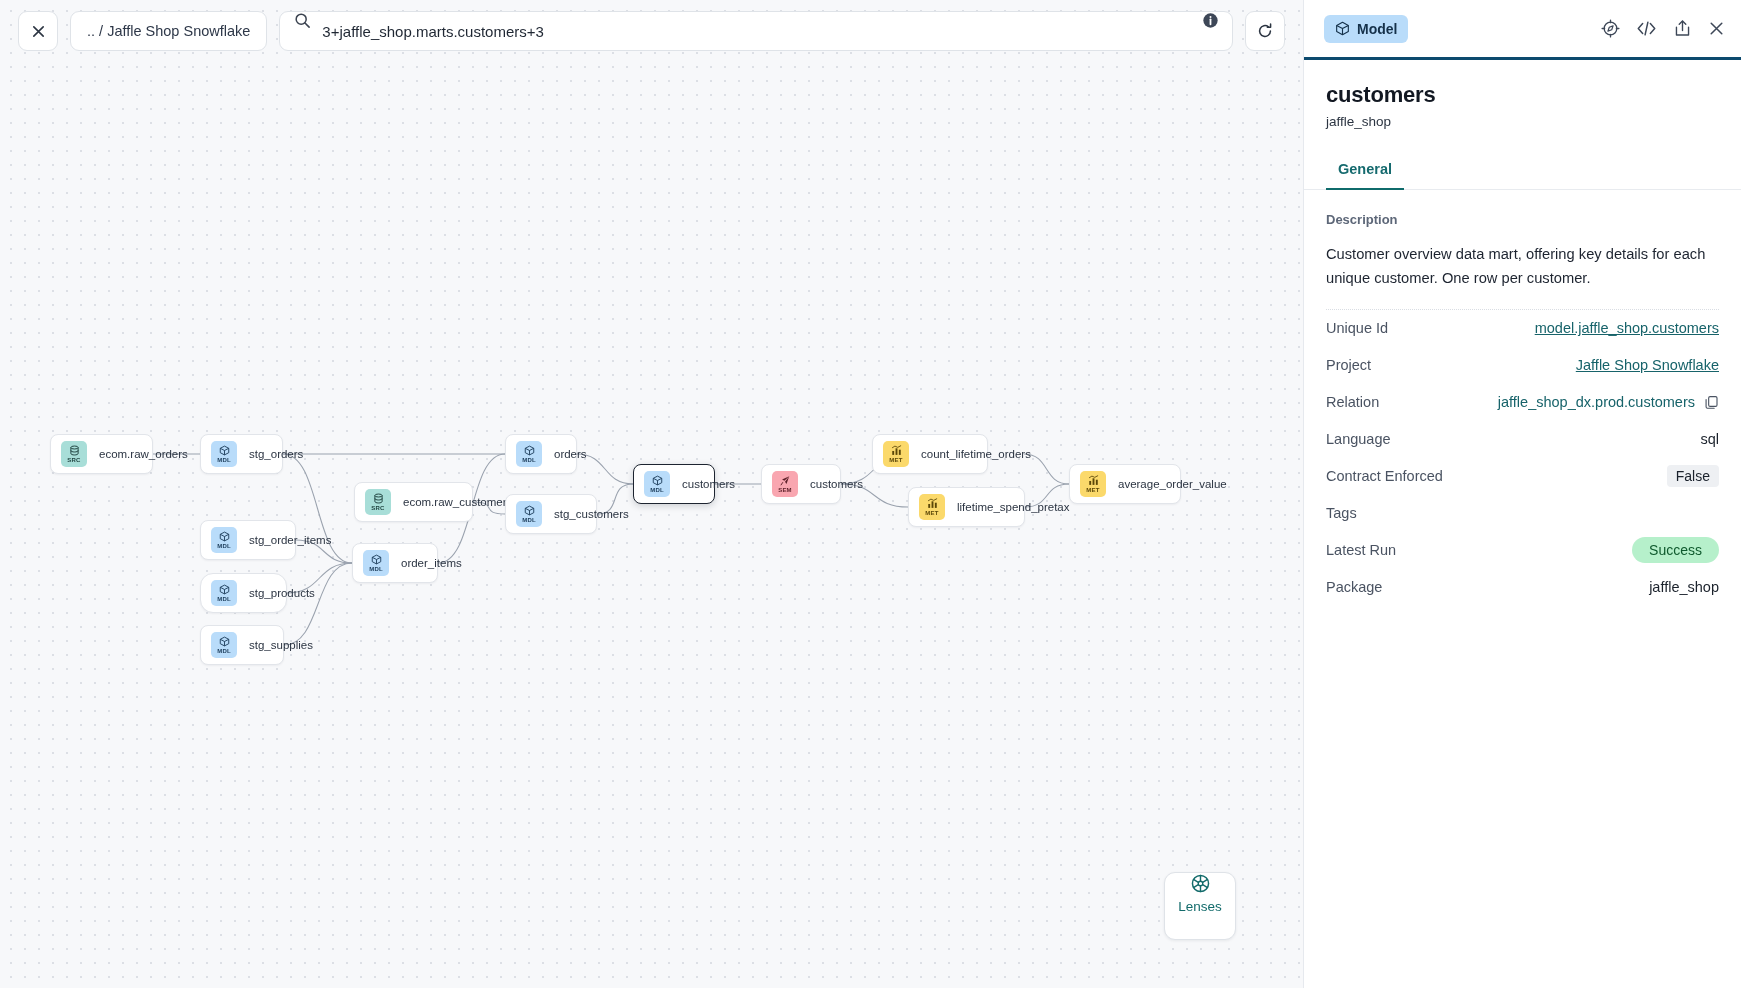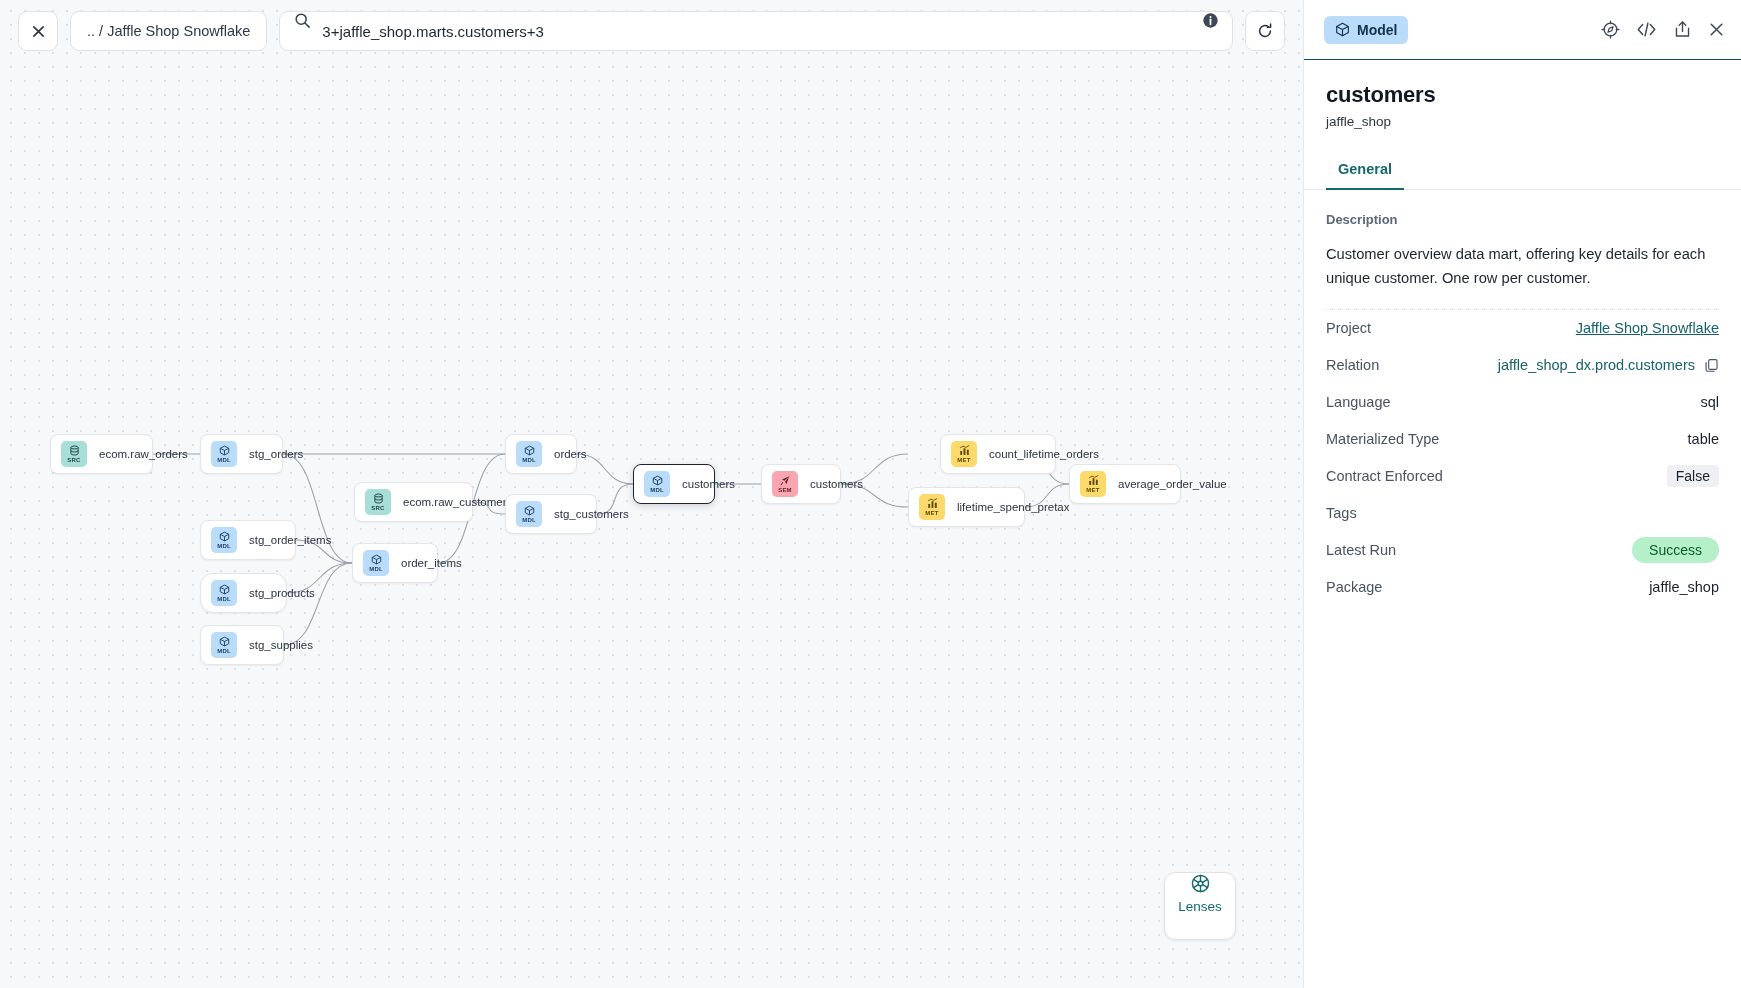--- a/index.html
+++ b/index.html
@@ -103,21 +103,21 @@
   #panel {
     position: absolute; right: 0; top: 0;
     width: 438px; height: 988px;
     background: #fff;
     border-left: 1px solid #e6e9ee;
     display: flex; flex-direction: column;
   }
   #panel-head {
     height: 60px; display: flex; align-items: center;
     padding: 0 16px 0 20px; gap: 10px;
-    border-bottom: 1px solid #0c4a6e;
+    border-bottom: 3px solid #0c4a6e;
   }
   #type-badge {
     background: #b9dcfa; color: #15314a;
     border-radius: 6px; height: 28px; padding: 0 11px;
     display: flex; align-items: center; gap: 7px;
     font-size: 14px; font-weight: 600; cursor: pointer;
   }
   #panel-head-actions { margin-left: auto; display: flex; align-items: center; gap: 16px; }
   .hicon { cursor: pointer; color: #3d4757; display: flex; }
   #panel-title-wrap { padding: 22px 22px 0 22px; }
@@ -310,21 +310,21 @@
               <svg width="11" height="11" viewBox="0 0 14 14">
                 <path d="M11.8 1.6 L2.6 5.6 L5.6 7.2 Z" fill="currentColor"></path>
                 <path d="M11.8 1.6 L6.4 8.6 L8.2 11.6 Z" fill="currentColor"></path>
                 <path d="M3.4 9.6 L1.4 12.6" stroke="currentColor" stroke-width="1.2" stroke-linecap="round"></path>
               </svg>
             </span>
             <span class="btxt">SEM</span>
           </div>
           <span class="node-label">customers</span>
         </div>
-        <div class="node" style="left: 940px; top: 434px; width: 116px; height: 40px;">
+        <div class="node" style="left: 872px; top: 434px; width: 116px; height: 40px;">
           <div class="badge met">
             <span class="bico">
               <svg width="11" height="11" viewBox="0 0 14 14">
                 <rect x="1.6" y="7.6" width="2.4" height="5" fill="currentColor"></rect>
                 <rect x="5.8" y="4.2" width="2.4" height="8.4" fill="currentColor"></rect>
                 <rect x="10" y="6" width="2.4" height="6.6" fill="currentColor"></rect>
                 <path d="M1.8 3.4 L5 1.4 L8.6 3 L12.4 1" stroke="currentColor" stroke-width="1.1" fill="none" stroke-linecap="round"></path>
               </svg>
             </span>
             <span class="btxt">MET</span>
@@ -454,20 +454,26 @@
 
     <div id="tabs">
       <div class="tab">General</div>
     </div>
 
     <div id="panel-body">
       <div class="section-label">Description</div>
       <div id="desc">Customer overview data mart, offering key details for each unique customer. One row per customer.</div>
       <div id="meta">
           <div class="meta-row">
+            <div class="meta-key">Unique Id</div>
+            <div class="val-wrap">
+              <div class="meta-val link">model.jaffle_shop.customers</div>
+            </div>
+          </div>
+          <div class="meta-row">
             <div class="meta-key">Project</div>
             <div class="val-wrap">
               <div class="meta-val link">Jaffle Shop Snowflake</div>
             </div>
           </div>
           <div class="meta-row">
             <div class="meta-key">Relation</div>
             <div class="val-wrap">
               <div class="meta-val mono-link">jaffle_shop_dx.prod.customers</div>
               <span class="copy-btn">
@@ -478,26 +484,20 @@
               </span>
             </div>
           </div>
           <div class="meta-row">
             <div class="meta-key">Language</div>
             <div class="val-wrap">
               <div class="meta-val">sql</div>
             </div>
           </div>
           <div class="meta-row">
-            <div class="meta-key">Materialized Type</div>
-            <div class="val-wrap">
-              <div class="meta-val">table</div>
-            </div>
-          </div>
-          <div class="meta-row">
             <div class="meta-key">Contract Enforced</div>
             <div class="val-wrap">
               <div class="chip-false">False</div>
             </div>
           </div>
           <div class="meta-row">
             <div class="meta-key">Tags</div>
             <div class="val-wrap">
               <div class="meta-val"></div>
             </div>

